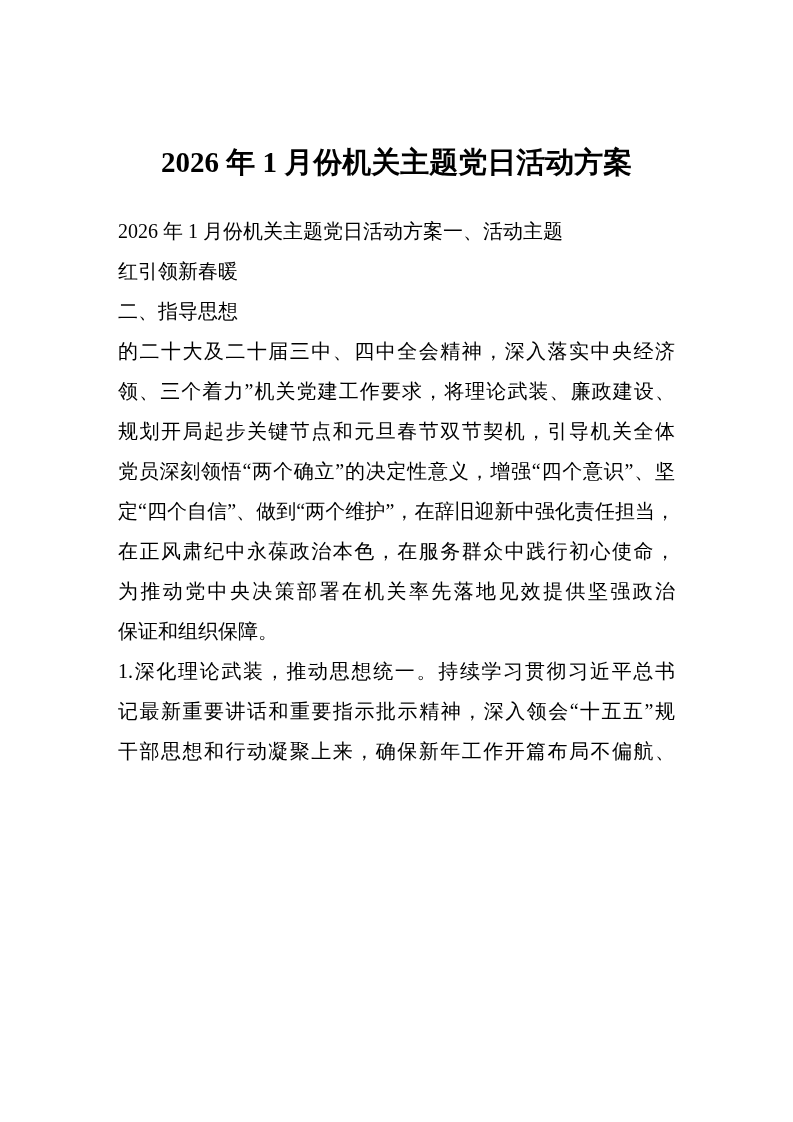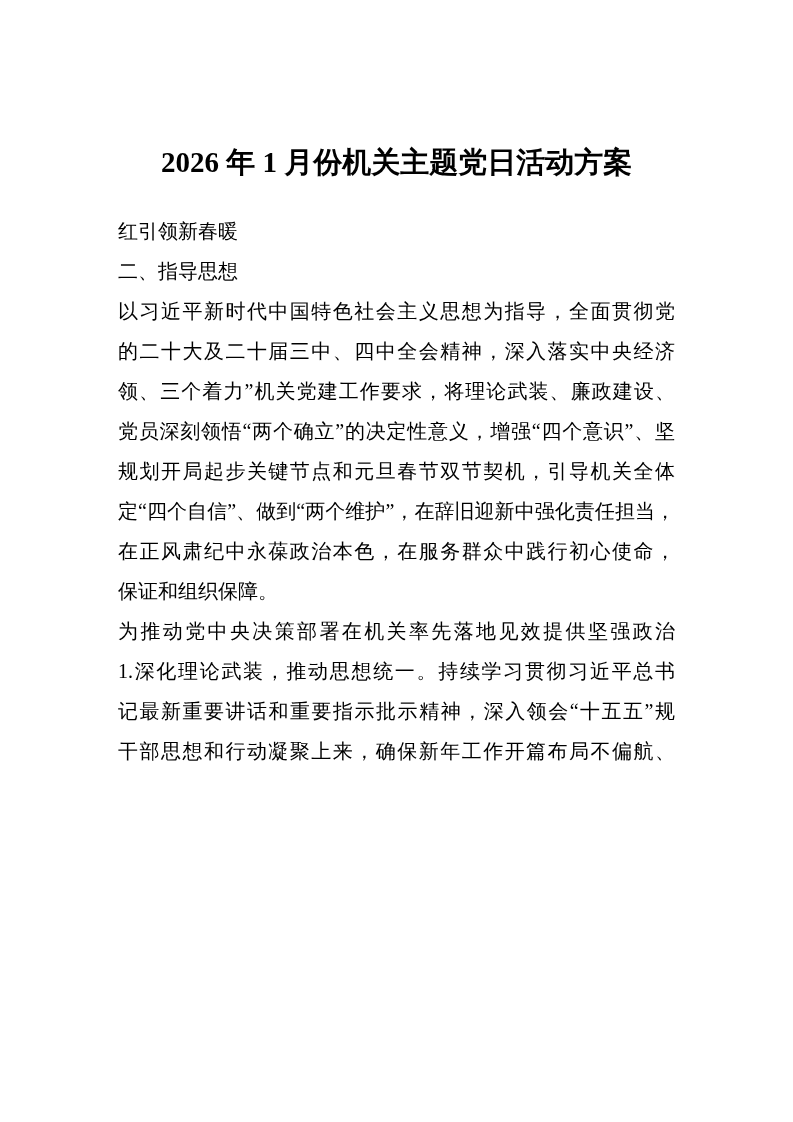--- a/index.html
+++ b/index.html
@@ -44,28 +44,28 @@
     text-align-last: left;
   }
 </style>
 </head>
 <body>
 
 <div class="page">
   <h1 class="doc-title">2026 年 1 月份机关主题党日活动方案</h1>
 
   <div class="doc-body">
+    <div class="line end">2026 年 1 月份机关主题党日活动方案一、活动主题</div>
     <div class="line end">红引领新春暖</div>
     <div class="line end">二、指导思想</div>
-    <div class="line fill">以习近平新时代中国特色社会主义思想为指导，全面贯彻党</div>
     <div class="line fill">的二十大及二十届三中、四中全会精神，深入落实中央经济</div>
     <div class="line fill">领、三个着力”机关党建工作要求，将理论武装、廉政建设、</div>
+    <div class="line fill">规划开局起步关键节点和元旦春节双节契机，引导机关全体</div>
     <div class="line fill">党员深刻领悟“两个确立”的决定性意义，增强“四个意识”、坚</div>
-    <div class="line fill">规划开局起步关键节点和元旦春节双节契机，引导机关全体</div>
     <div class="line fill">定“四个自信”、做到“两个维护”，在辞旧迎新中强化责任担当，</div>
     <div class="line fill">在正风肃纪中永葆政治本色，在服务群众中践行初心使命，</div>
+    <div class="line fill">为推动党中央决策部署在机关率先落地见效提供坚强政治</div>
     <div class="line end">保证和组织保障。</div>
-    <div class="line fill">为推动党中央决策部署在机关率先落地见效提供坚强政治</div>
     <div class="line fill">1.深化理论武装，推动思想统一。持续学习贯彻习近平总书</div>
     <div class="line fill">记最新重要讲话和重要指示批示精神，深入领会“十五五”规</div>
     <div class="line fill">干部思想和行动凝聚上来，确保新年工作开篇布局不偏航、</div>
   </div>
 </div>
 
 </body></html>

